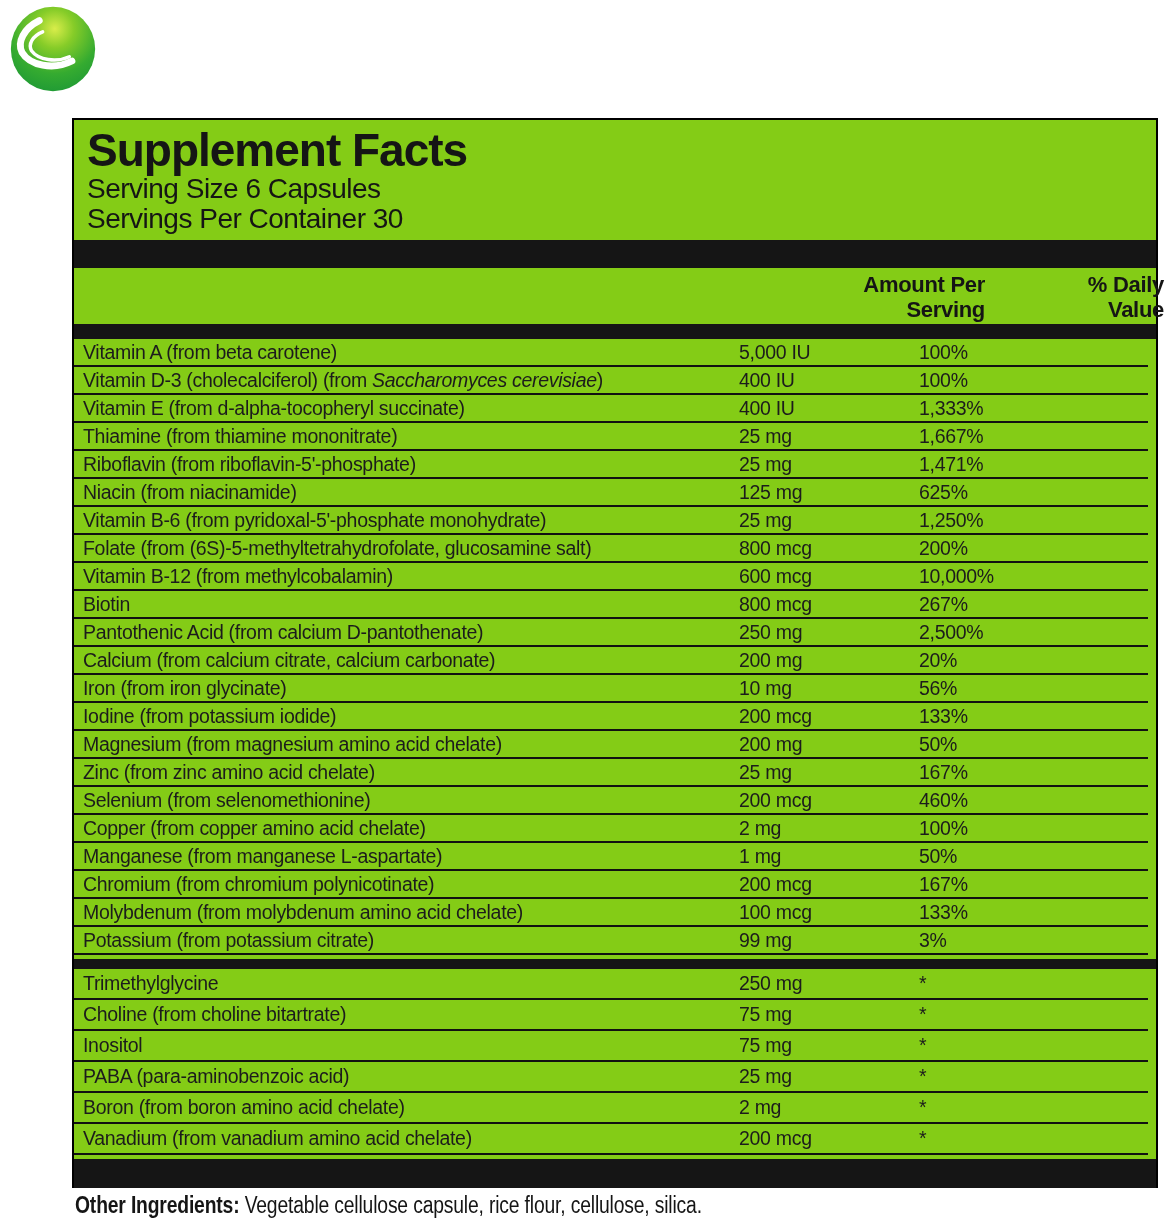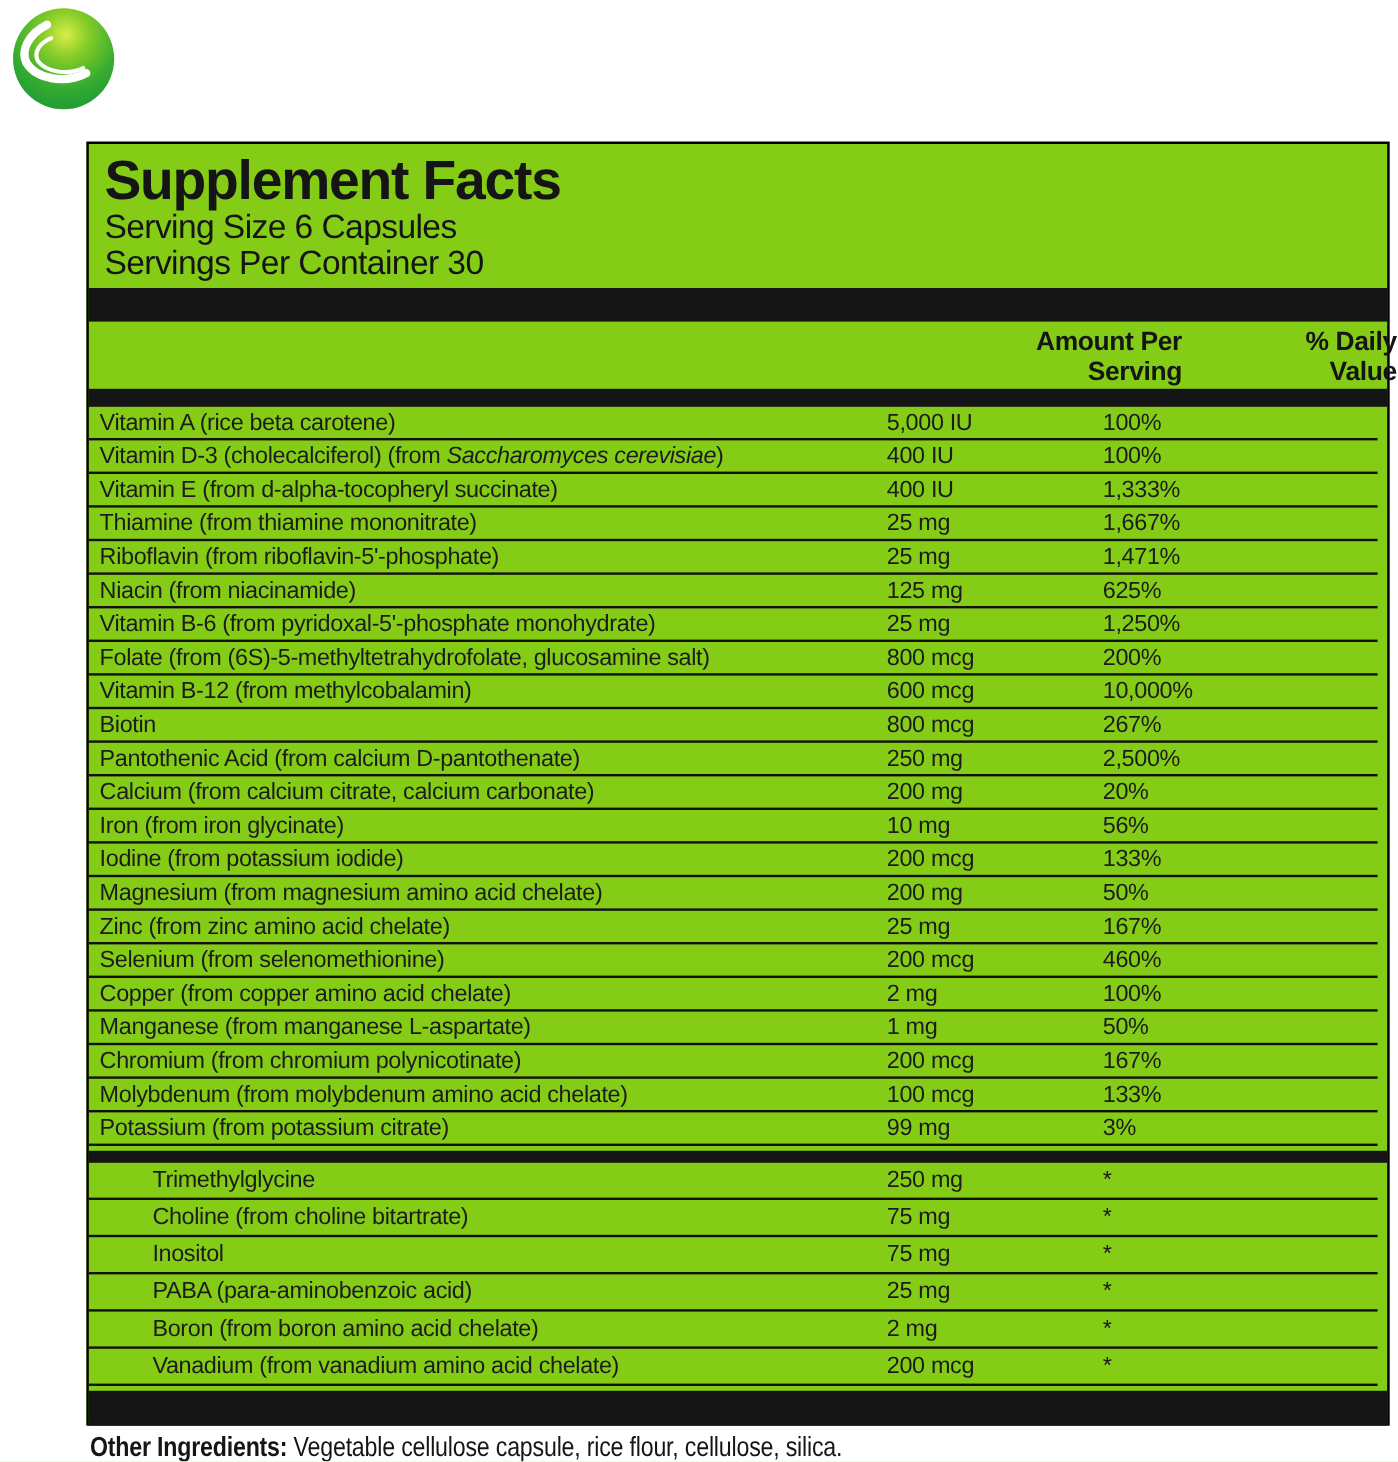--- a/index.html
+++ b/index.html
@@ -46,21 +46,21 @@
   .rows{width:100%;}
   .row{
     display:grid;
     grid-template-columns:1fr 180px 175px 54px;
     align-items:baseline;
     border-bottom:2px solid #111;
     margin-right:8px;
     font-size:19.5px;letter-spacing:-0.3px;color:#1c1c1c;
   }
   .rows-main .row{line-height:26px;height:26px;}
-  .rows-extra .row{line-height:29px;height:29px;padding-left:44px;}
+  .rows-extra .row{line-height:29px;height:29px;}
   .c-name{padding-left:9px;white-space:nowrap;overflow:hidden;}
   .c-amt,.c-dv{text-align:left;white-space:nowrap;}
   
   .other-ingredients{
     position:absolute;left:75px;top:1192px;
     font-size:23px;letter-spacing:-0.2px;color:#151515;
     transform:scaleX(0.84);transform-origin:left center;
     white-space:nowrap;
   }
   .other-ingredients b{font-weight:bold;}
@@ -101,21 +101,21 @@
       <div class="col-hdr hdr-dv">
         <div>% Daily</div>
         <div>Value</div>
       </div>
     </div>
 
     <div class="bar bar-mid"></div>
 
     <div class="rows rows-main" id="main-rows">
   <div class="row">
-    <span class="c-name"><span class="np">Vitamin A (rice beta carotene)</span><i class="ni"></i><span class="ns"></span></span>
+    <span class="c-name"><span class="np">Vitamin A (from beta carotene)</span><i class="ni"></i><span class="ns"></span></span>
     <span class="c-amt">5,000 IU</span>
     <span class="c-dv">100%</span>
     <span class="c-pad"></span>
   </div>
 
 
   <div class="row">
     <span class="c-name"><span class="np">Vitamin D-3 (cholecalciferol) (from </span><i class="ni">Saccharomyces cerevisiae</i><span class="ns">)</span></span>
     <span class="c-amt">400 IU</span>
     <span class="c-dv">100%</span>

